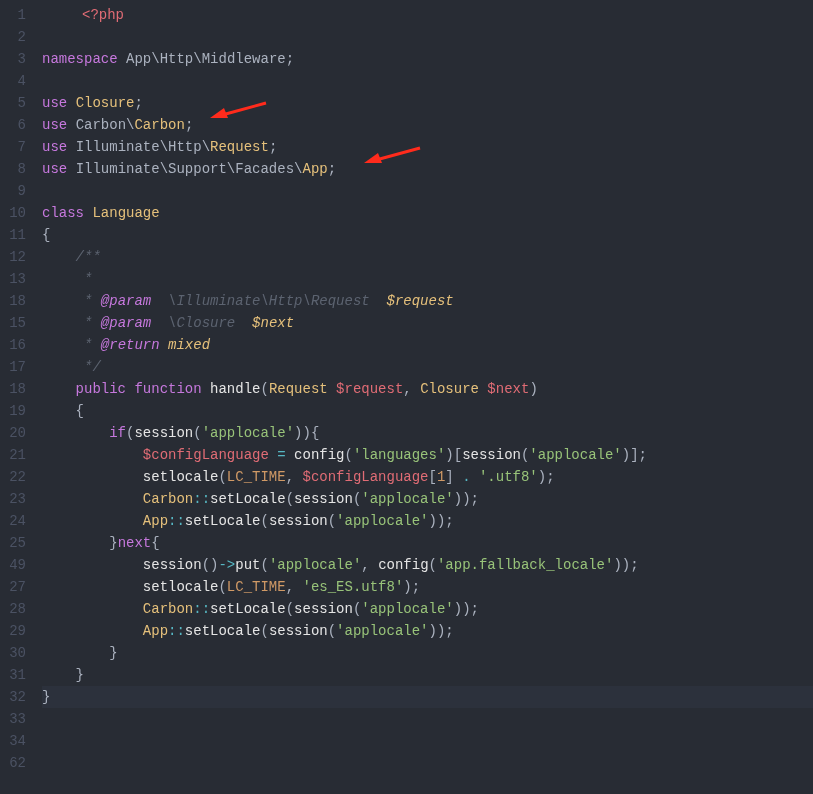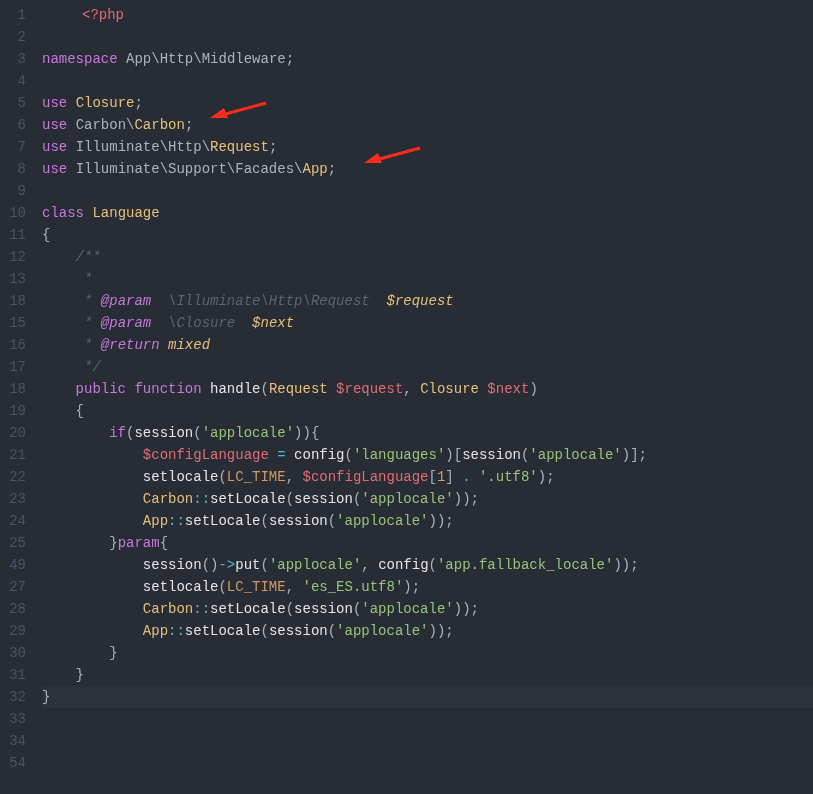--- a/index.html
+++ b/index.html
@@ -92,21 +92,21 @@
       <div>25</div>
       <div>49</div>
       <div>27</div>
       <div>28</div>
       <div>29</div>
       <div>30</div>
       <div>31</div>
       <div>32</div>
       <div>33</div>
       <div>34</div>
-      <div>54</div>
+      <div>62</div>
     </div>
   <div class="code" id="code">
       <div class="line"><span class="tag">&lt;?php</span></div>
       <div class="line"></div>
       <div class="line"><span class="kw">namespace</span><span class="white"> </span><span class="ns">App</span><span class="punc">\</span><span class="ns">Http</span><span class="punc">\</span><span class="ns">Middleware</span><span class="punc">;</span></div>
       <div class="line"></div>
       <div class="line"><span class="kw">use</span><span class="white"> </span><span class="cls">Closure</span><span class="punc">;</span></div>
       <div class="line"><span class="kw">use</span><span class="white"> </span><span class="ns">Carbon</span><span class="punc">\</span><span class="cls">Carbon</span><span class="punc">;</span></div>
       <div class="line"><span class="kw">use</span><span class="white"> </span><span class="ns">Illuminate</span><span class="punc">\</span><span class="ns">Http</span><span class="punc">\</span><span class="cls">Request</span><span class="punc">;</span></div>
       <div class="line"><span class="kw">use</span><span class="white"> </span><span class="ns">Illuminate</span><span class="punc">\</span><span class="ns">Support</span><span class="punc">\</span><span class="ns">Facades</span><span class="punc">\</span><span class="cls">App</span><span class="punc">;</span></div>
@@ -119,21 +119,21 @@
       <div class="line"><span class="white">     </span><span class="cmt">* </span><span class="doctag">@param</span><span class="cmt">  \Closure  </span><span class="docty">$next</span></div>
       <div class="line"><span class="white">     </span><span class="cmt">* </span><span class="doctag">@return</span><span class="cmt"> </span><span class="docty">mixed</span></div>
       <div class="line"><span class="white">     </span><span class="cmt">*/</span></div>
       <div class="line"><span class="white">    </span><span class="kw">public</span><span class="white"> </span><span class="kw">function</span><span class="white"> </span><span class="fn">handle</span><span class="punc">(</span><span class="cls">Request</span><span class="white"> </span><span class="var">$request</span><span class="punc">, </span><span class="cls">Closure</span><span class="white"> </span><span class="var">$next</span><span class="punc">)</span></div>
       <div class="line"><span class="white">    </span><span class="punc">{</span></div>
       <div class="line"><span class="white">        </span><span class="kw">if</span><span class="punc">(</span><span class="fn">session</span><span class="punc">(</span><span class="str">'applocale'</span><span class="punc">)){</span></div>
       <div class="line"><span class="white">            </span><span class="var">$configLanguage</span><span class="white"> </span><span class="op">=</span><span class="white"> </span><span class="fn">config</span><span class="punc">(</span><span class="str">'languages'</span><span class="punc">)[</span><span class="fn">session</span><span class="punc">(</span><span class="str">'applocale'</span><span class="punc">)];</span></div>
       <div class="line"><span class="white">            </span><span class="fn">setlocale</span><span class="punc">(</span><span class="const">LC_TIME</span><span class="punc">, </span><span class="var">$configLanguage</span><span class="punc">[</span><span class="num">1</span><span class="punc">] </span><span class="op">.</span><span class="white"> </span><span class="str">'.utf8'</span><span class="punc">);</span></div>
       <div class="line"><span class="white">            </span><span class="cls">Carbon</span><span class="op">::</span><span class="fn">setLocale</span><span class="punc">(</span><span class="fn">session</span><span class="punc">(</span><span class="str">'applocale'</span><span class="punc">));</span></div>
       <div class="line"><span class="white">            </span><span class="cls">App</span><span class="op">::</span><span class="fn">setLocale</span><span class="punc">(</span><span class="fn">session</span><span class="punc">(</span><span class="str">'applocale'</span><span class="punc">));</span></div>
-      <div class="line"><span class="white">        </span><span class="punc">}</span><span class="kw">param</span><span class="punc">{</span></div>
+      <div class="line"><span class="white">        </span><span class="punc">}</span><span class="kw">next</span><span class="punc">{</span></div>
       <div class="line"><span class="white">            </span><span class="fn">session</span><span class="punc">()</span><span class="op">-&gt;</span><span class="fn">put</span><span class="punc">(</span><span class="str">'applocale'</span><span class="punc">, </span><span class="fn">config</span><span class="punc">(</span><span class="str">'app.fallback_locale'</span><span class="punc">));</span></div>
       <div class="line"><span class="white">            </span><span class="fn">setlocale</span><span class="punc">(</span><span class="const">LC_TIME</span><span class="punc">, </span><span class="str">'es_ES.utf8'</span><span class="punc">);</span></div>
       <div class="line"><span class="white">            </span><span class="cls">Carbon</span><span class="op">::</span><span class="fn">setLocale</span><span class="punc">(</span><span class="fn">session</span><span class="punc">(</span><span class="str">'applocale'</span><span class="punc">));</span></div>
       <div class="line"><span class="white">            </span><span class="cls">App</span><span class="op">::</span><span class="fn">setLocale</span><span class="punc">(</span><span class="fn">session</span><span class="punc">(</span><span class="str">'applocale'</span><span class="punc">));</span></div>
       <div class="line"><span class="white">        </span><span class="punc">}</span></div>
       <div class="line"><span class="white">    </span><span class="punc">}</span></div>
       <div class="line hl-cursor"><span class="punc">}</span></div>
       <div class="line"></div>
     </div>
 </div>

